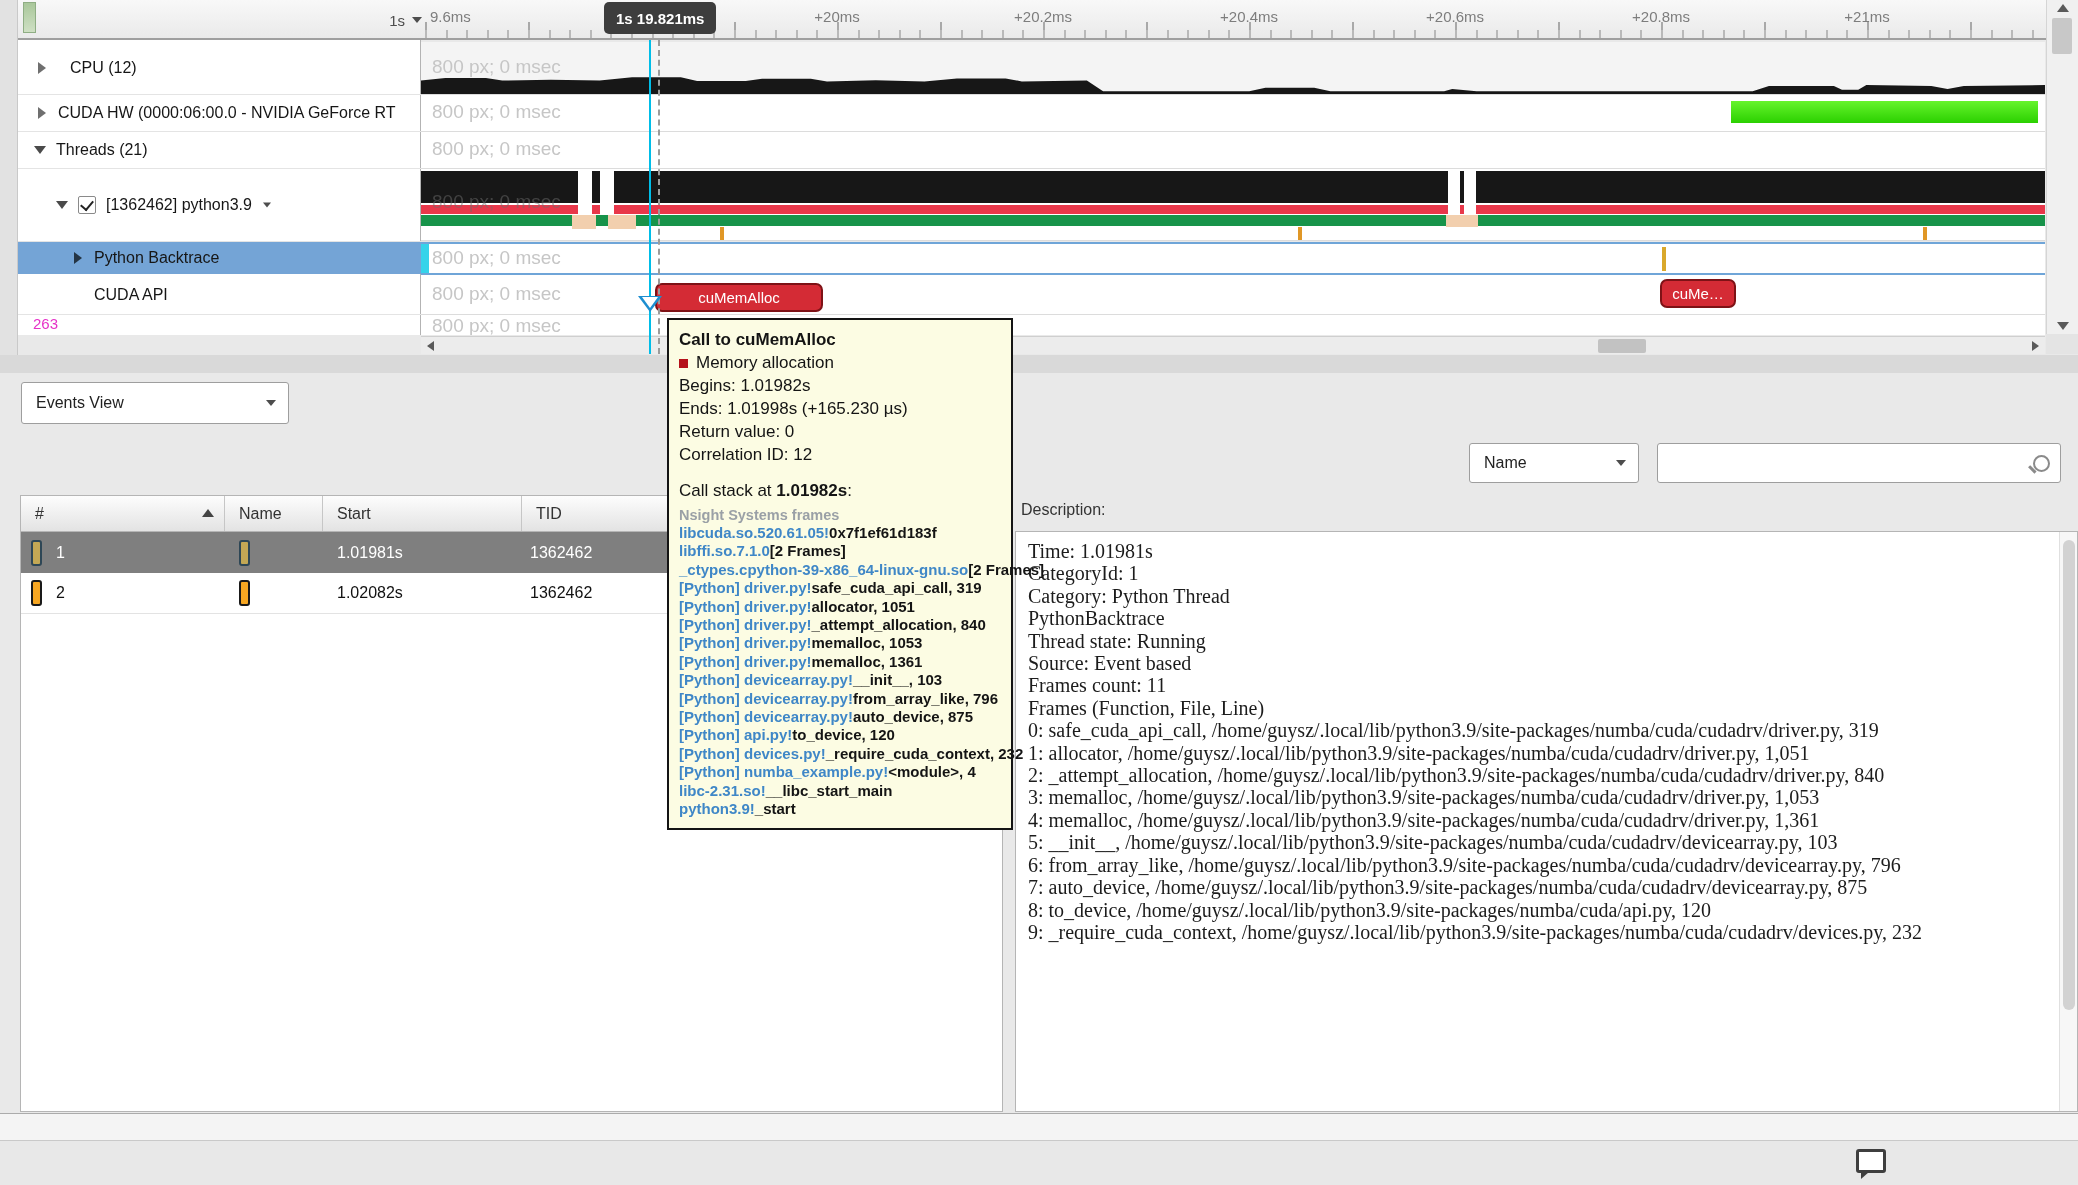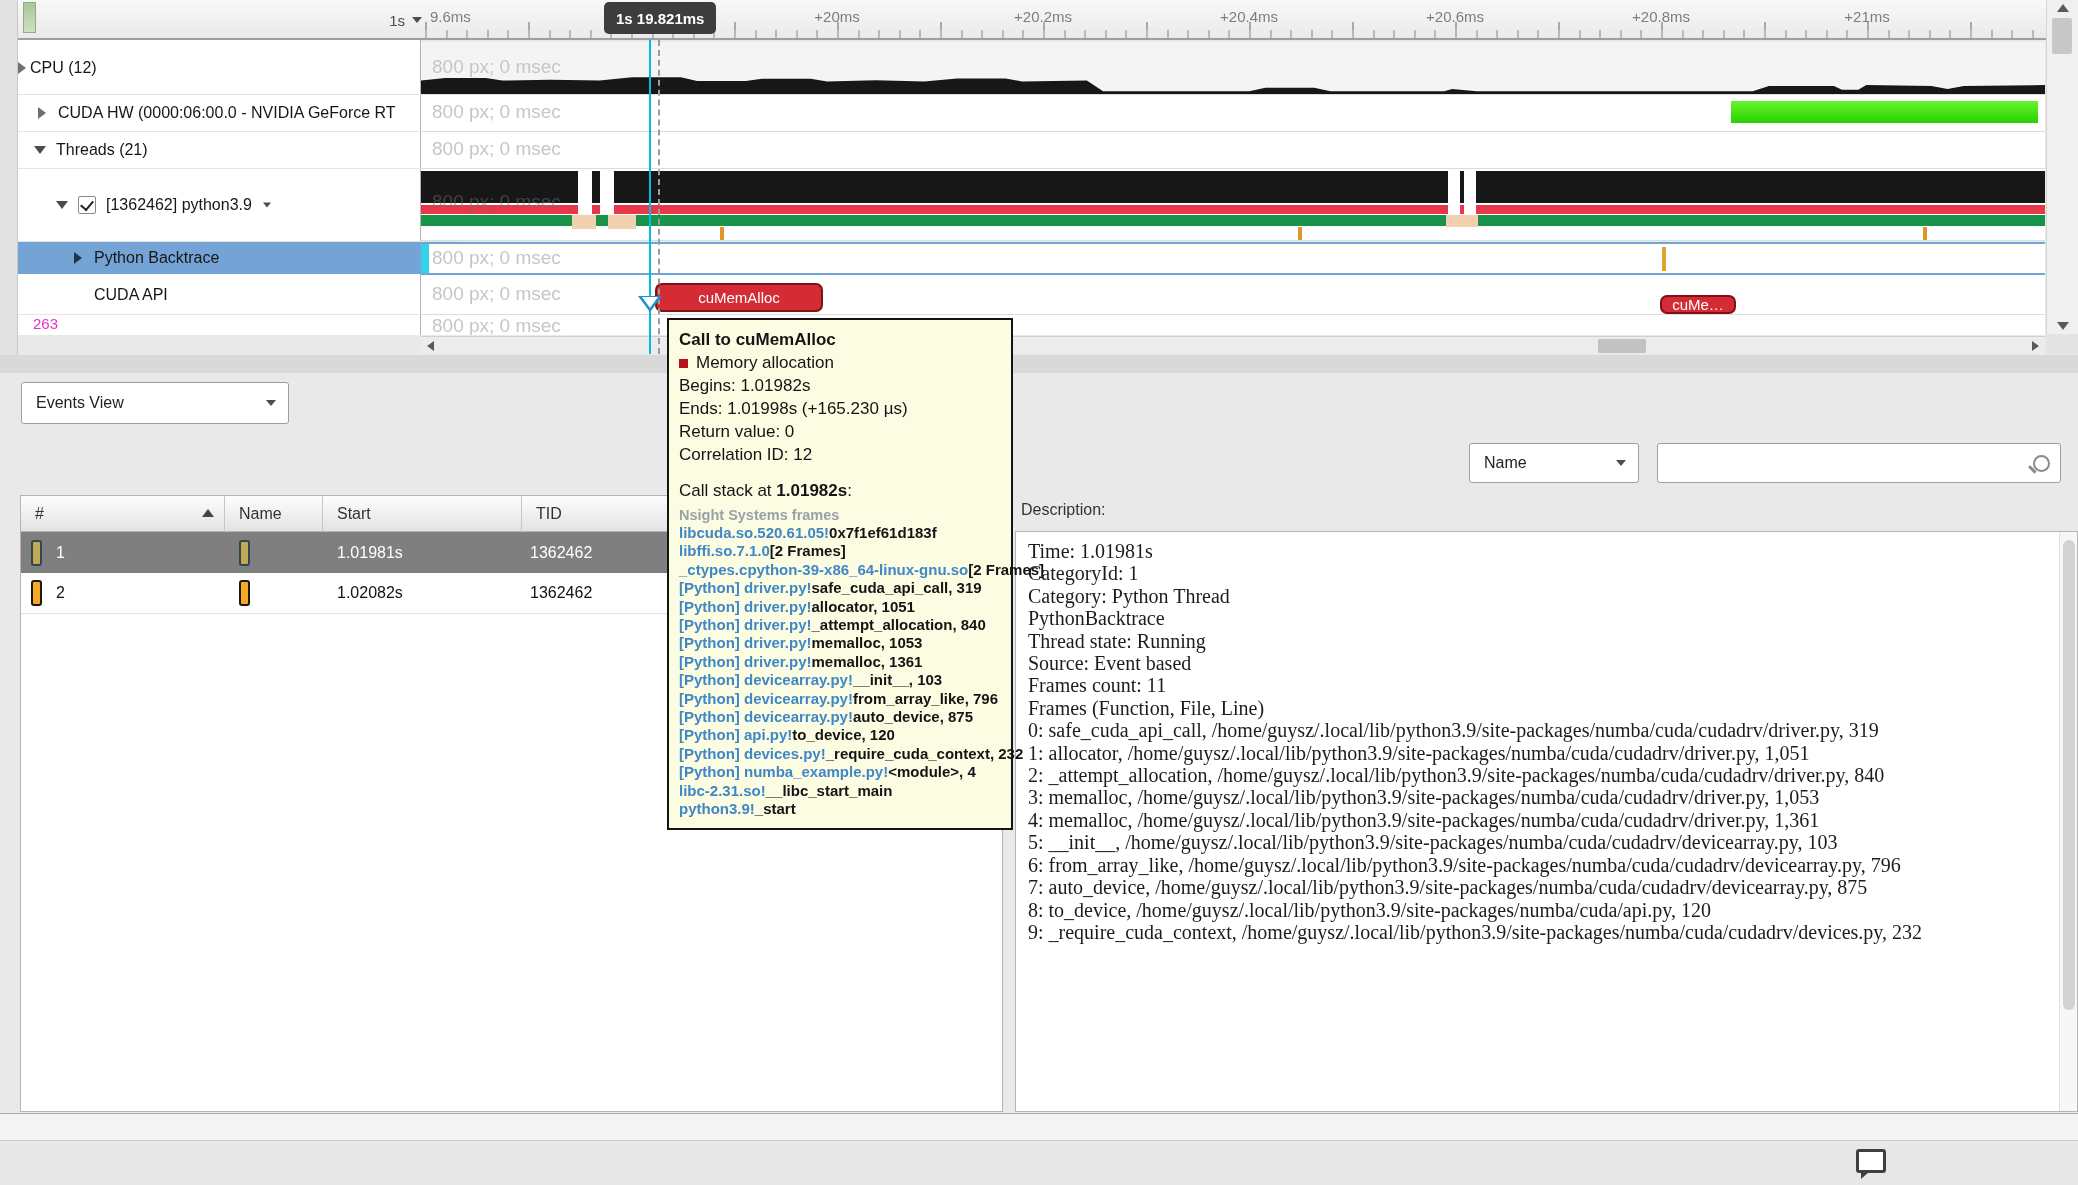--- a/index.html
+++ b/index.html
@@ -140,21 +140,21 @@
     <span class="ruler-label center" style="left:1657px;">+20.8ms</span>
     <span class="ruler-label center" style="left:1863px;">+21ms</span>
     <div class="abs ticks-major"></div>
     <div class="abs ticks-minor"></div>
   </div>
   <div class="abs cursor-badge">1s 19.821ms</div>
 
   <div class="abs gutter"></div>
   <div class="abs sidebar-bg"></div>
 
-  <div class="abs row-side" style="top:42px;height:52px;gap:4px;border-bottom:1px solid #e4e4e4;">
+  <div class="abs row-side" style="top:42px;height:52px;padding-left:20px;gap:24px;border-bottom:1px solid #e4e4e4;">
     <span class="tri-right"></span>
     <span>CPU (12)</span>
   </div>
   <div class="abs row-side" style="top:95px;height:36px;padding-left:20px;gap:12px;border-bottom:1px solid #e4e4e4;">
     <span class="tri-right"></span>
     <span>CUDA HW (0000:06:00.0 - NVIDIA GeForce RT</span>
   </div>
   <div class="abs row-side" style="top:132px;height:36px;padding-left:16px;gap:10px;border-bottom:1px solid #e4e4e4;">
     <span class="tri-down"></span>
     <span>Threads (21)</span>
@@ -209,21 +209,21 @@
 
   <div class="abs row-tl pb-tl" style="top:242px;height:33px;">
     <div class="cyan-strip"></div>
     <span class="ghost" style="top:3px;">800 px; 0 msec</span>
     <div class="ytick" style="left:1241px;top:3px;height:24px;"></div>
   </div>
 
   <div class="abs row-tl" style="top:275px;height:40px;">
     <span class="ghost" style="top:8px;">800 px; 0 msec</span>
     <div class="pill" style="left:234px;top:8px;width:168px;height:29px;">cuMemAlloc</div>
-    <div class="pill" style="left:1239px;top:20px;width:76px;height:19px;">cuMe…</div>
+    <div class="pill" style="left:1239px;top:4px;width:76px;height:29px;">cuMe…</div>
   </div>
 
   <div class="abs row-tl" style="top:315px;height:20px;border-bottom:none;">
     <span class="ghost" style="top:0px;">800 px; 0 msec</span>
   </div>
 
   <div class="abs cursor-line"></div>
   <div class="abs dash-line"></div>
   <div class="abs cursor-tri"></div>
   <div class="abs cursor-tri-inner"></div>

